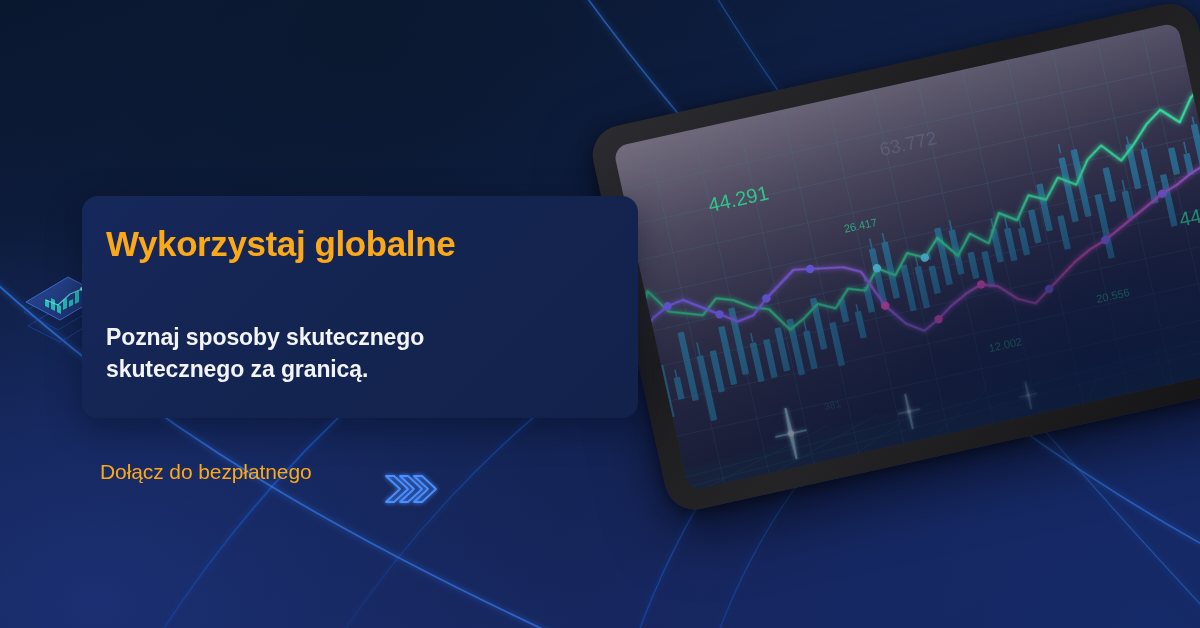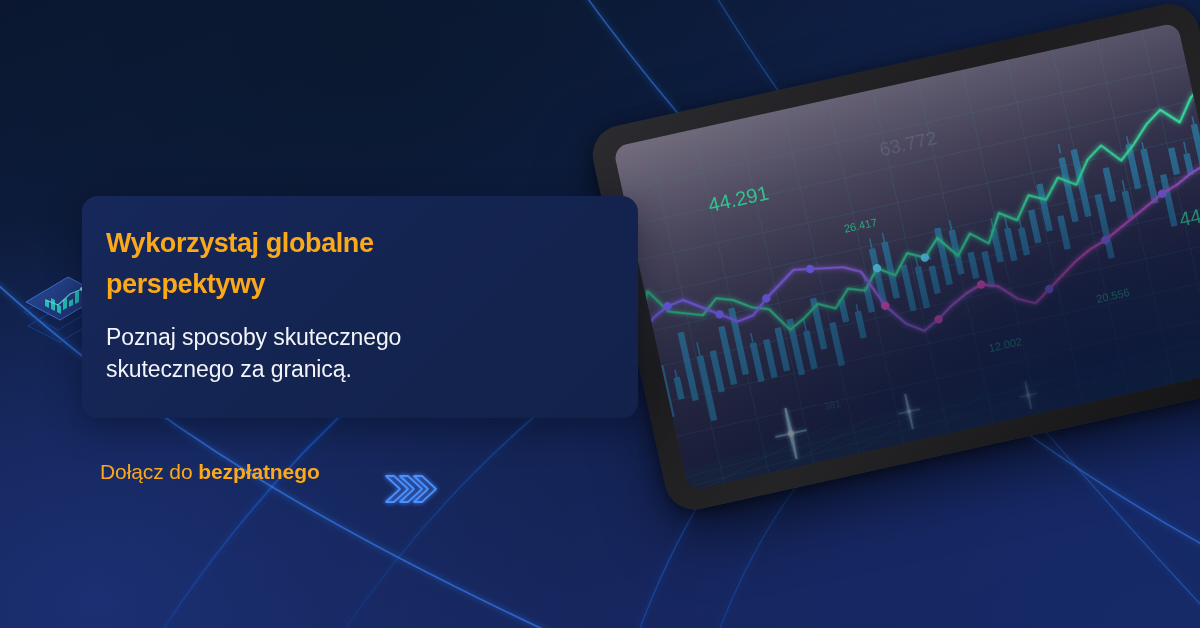--- a/index.html
+++ b/index.html
@@ -71,46 +71,46 @@
     left:82px; top:196px;
     width:556px; height:222px;
     background:linear-gradient(135deg,#16275a 0%, #142450 55%, #12224b 100%);
     border-radius:16px;
     box-shadow:0 10px 34px rgba(3,9,26,.42);
   }
   #headline {
     position:absolute; left:24px; top:27px;
     width:500px;
     color:#FBA919;
-    font-size:27px; line-height:41px;
+    font-size:35px; line-height:41px;
     font-weight:bold;
     letter-spacing:-0.4px;
   }
   #subhead {
     position:absolute; left:24px; top:125px;
     width:470px;
     color:#F2F4F8;
     font-size:23px; line-height:32px;
-    font-weight:normal;
+    font-weight:bold;
     letter-spacing:-0.1px;
   }
 
   
   #cta {
     position:absolute; left:100px; top:456px;
     width:430px; height:66px;
   }
   #cta-text {
     position:absolute; left:0; top:0;
     width:300px;
     color:#FBA919;
     font-size:21px; line-height:31px;
     letter-spacing:-0.1px;
   }
-  #cta-text b { font-weight:bold; }
+  #cta-text b { font-weight:normal; }
   #cta-arrow {
     position:absolute; left:282px; top:12px;
     width:58px; height:42px;
   }
 </style>
 </head>
 <body>
 
 <div id="banner">
 
@@ -382,21 +382,20 @@
           </g>
         </svg>
         <div class="screen-vignette"></div>
       </div>
     </div>
   </div>
 
   <div id="info-card">
     <div id="headline">
       <span>Wykorzystaj globalne</span><br>
-      <span>perspektywy</span>
     </div>
     <div id="subhead">
       <span>Poznaj sposoby skutecznego</span><br>
       <span>skutecznego za granicą.</span>
     </div>
   </div>
 
   <div id="cta">
     <div id="cta-text">
       <span>Dołącz do </span><b>bezpłatnego</b><br>

